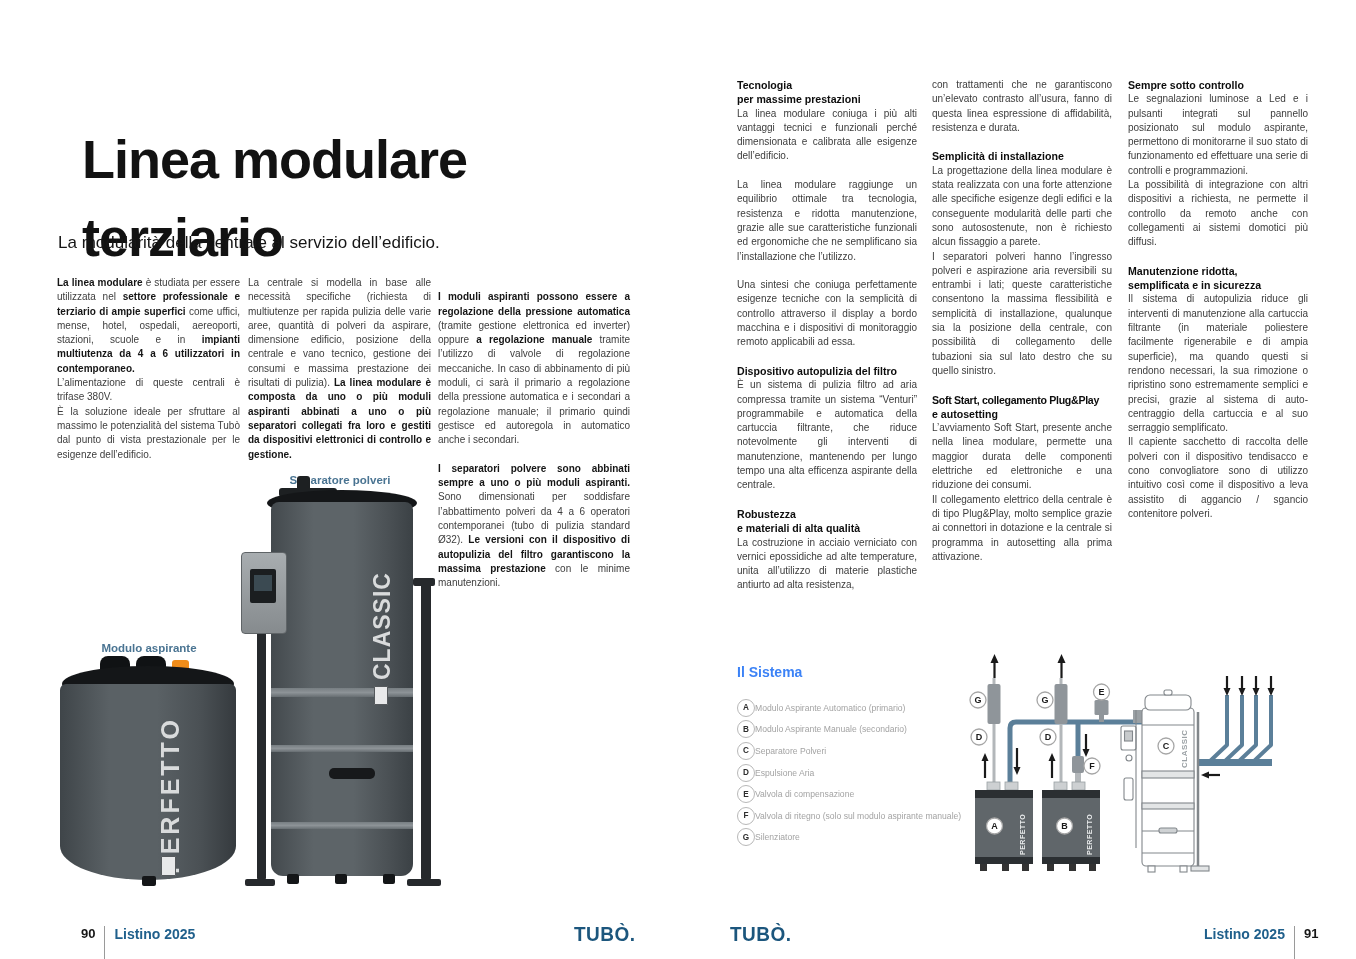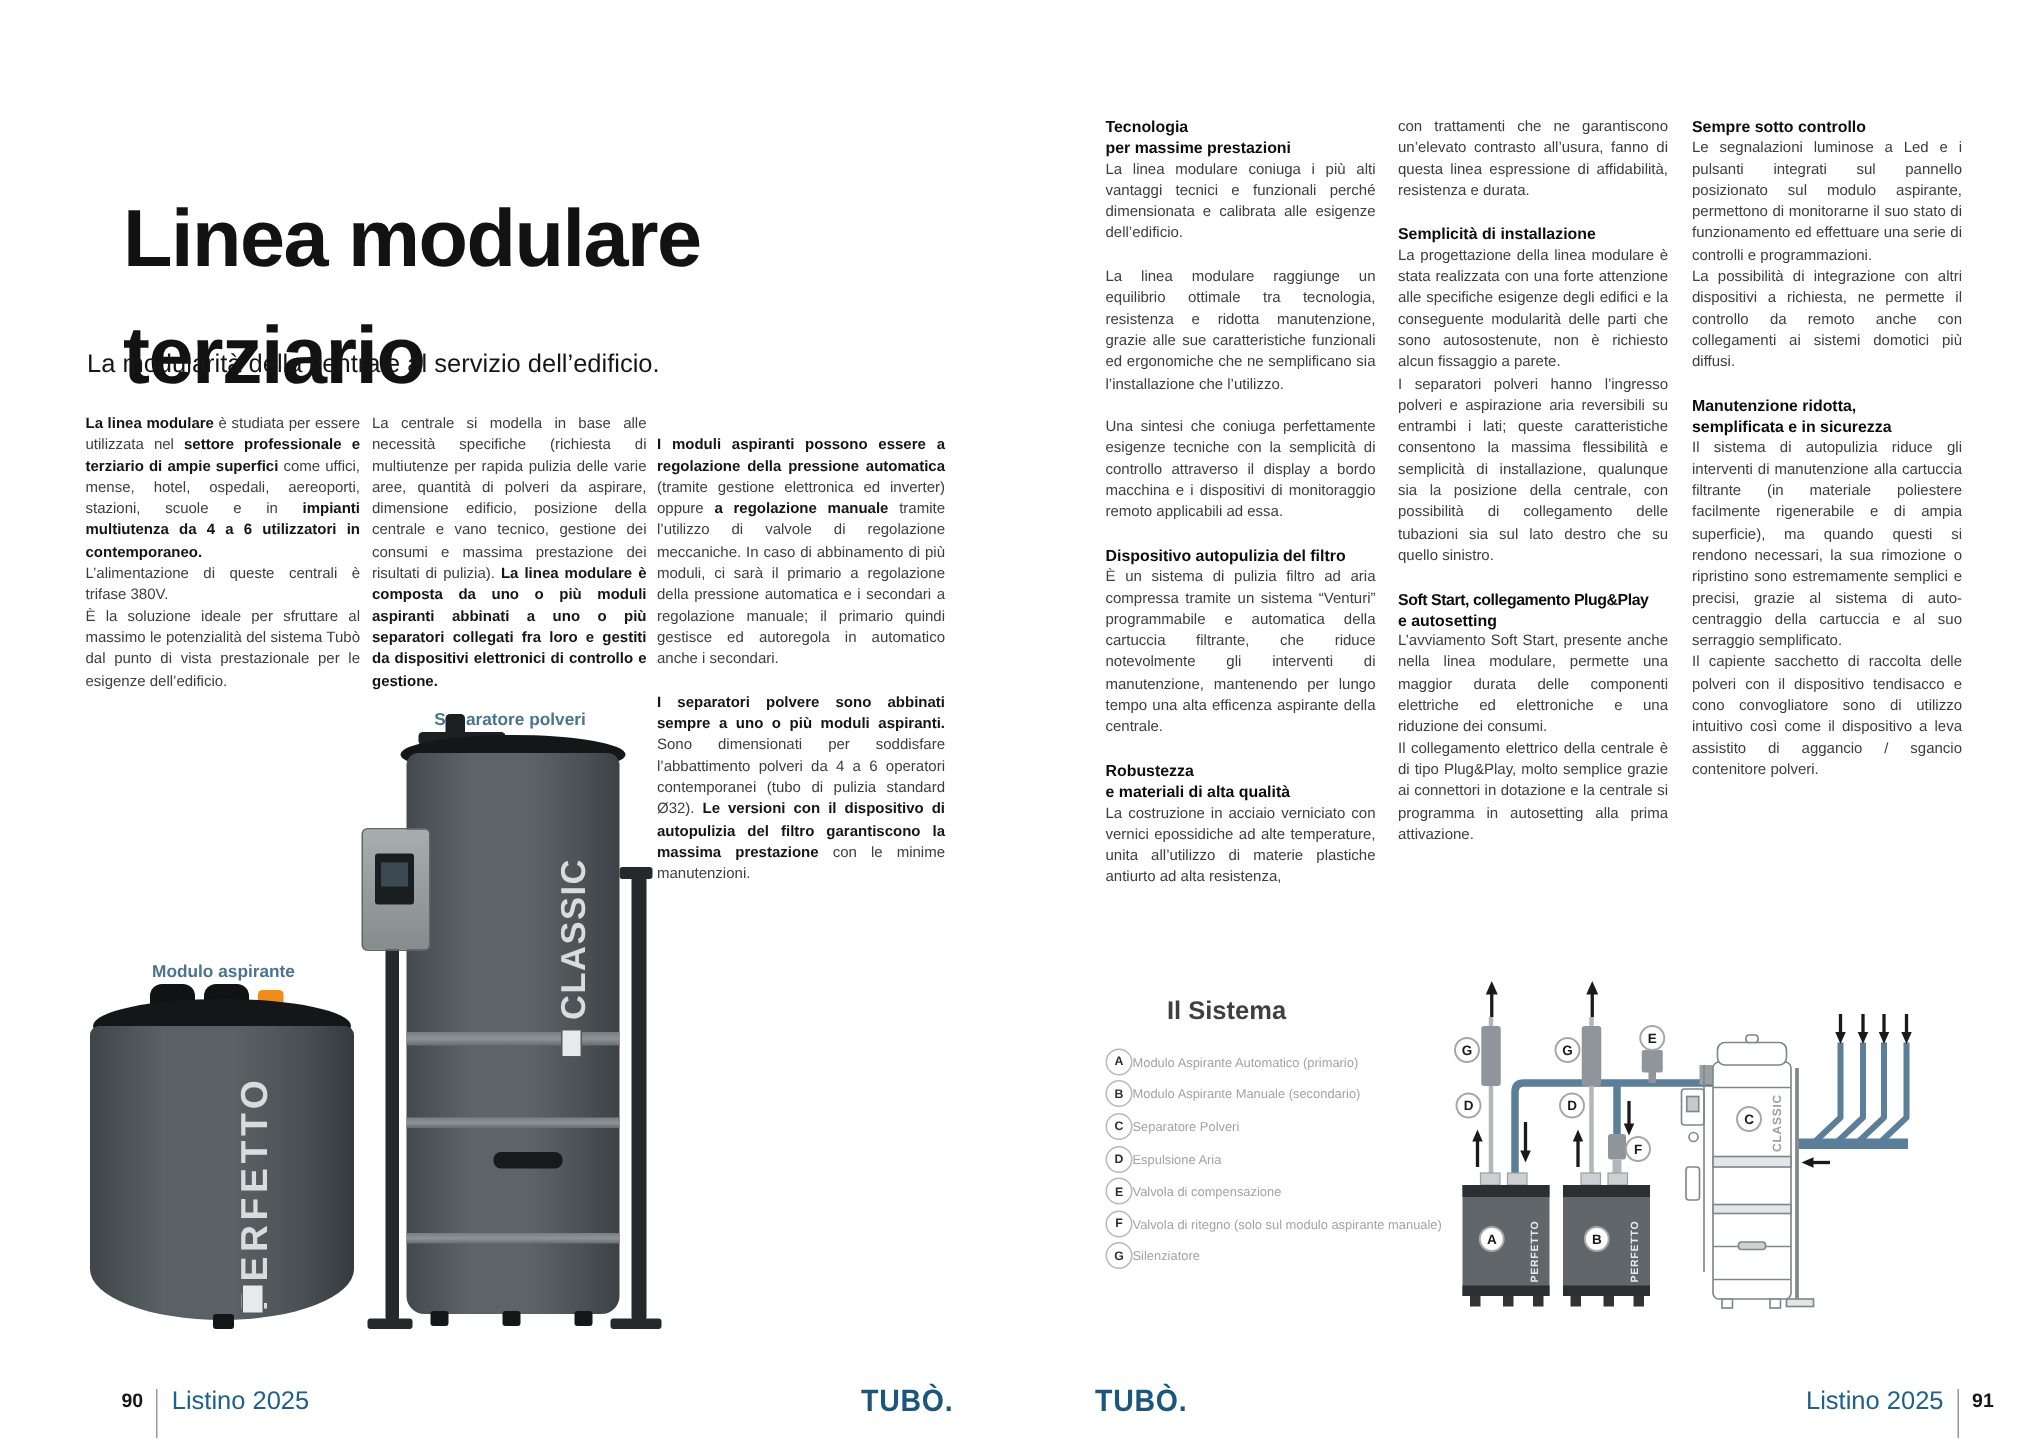--- a/index.html
+++ b/index.html
@@ -39,32 +39,32 @@
   .sep-handle{position:absolute;left:86px;top:278px;width:46px;height:11px;background:#17191b;border-radius:5px;}
   .sep-classic{left:126px;top:60px;height:130px;font-size:23px;letter-spacing:1px;}
   .sep-panel{position:absolute;left:-2px;top:62px;width:44px;height:80px;border:1px solid #5f6467;
       background:linear-gradient(180deg,#a8adb0,#868b8e);border-radius:4px;}
   .sep-screen{position:absolute;left:8px;top:16px;width:26px;height:34px;background:#1b1e20;border-radius:2px;}
   .sep-screen-inner{position:absolute;left:4px;top:6px;width:18px;height:16px;background:#3b4a52;}
   .sep-pipe-v{position:absolute;left:54px;top:-14px;width:13px;height:84px;background:#1d2022;border-radius:3px;}
   .sep-pipe-h{position:absolute;left:36px;top:-2px;width:58px;height:9px;background:#1d2022;border-radius:3px;}
   .sep-nub{position:absolute;top:384px;width:12px;height:10px;background:#141618;border-radius:2px;}
   
-  .sys-title{position:absolute;left:737px;top:664px;font-size:17px;font-weight:700;color:#404040;margin-left:41px;}
+  .sys-title{position:absolute;left:737px;top:664px;font-size:14px;font-weight:700;color:#3b82f6;}
   .legend{position:absolute;left:737px;top:697px;}
   .lg-item{display:flex;align-items:center;height:21.6px;}
   .lg-key{width:16px;height:16px;border:1.4px solid #b8b8b8;border-radius:50%;flex:0 0 auto;
           display:flex;align-items:center;justify-content:center;
           font-size:8.2px;font-weight:700;color:#2d2d2d;background:#fff;}
   .lg-label{margin-left:0;font-size:8.6px;color:#a3a3a3;}
   
   .footer{position:absolute;top:926px;display:flex;align-items:flex-start;gap:9px;margin-left:24px;}
   .f-num{font-size:13px;font-weight:700;color:#161616;line-height:16px;}
   .f-rule{width:1px;height:33px;background:#9a9a9a;}
-  .f-listino{font-size:17px;font-weight:400;color:#20608c;line-height:16px;}
+  .f-listino{font-size:14px;font-weight:700;color:#20608c;line-height:16px;}
   .logo{position:absolute;top:924px;font-size:19px;font-weight:800;color:#1c567d;
         letter-spacing:0.5px;transform:scaleY(1.08);}
 </style>
 </head>
 <body>
 
 <div class="sheet">
 
   <div>
     <h1 class="title">

